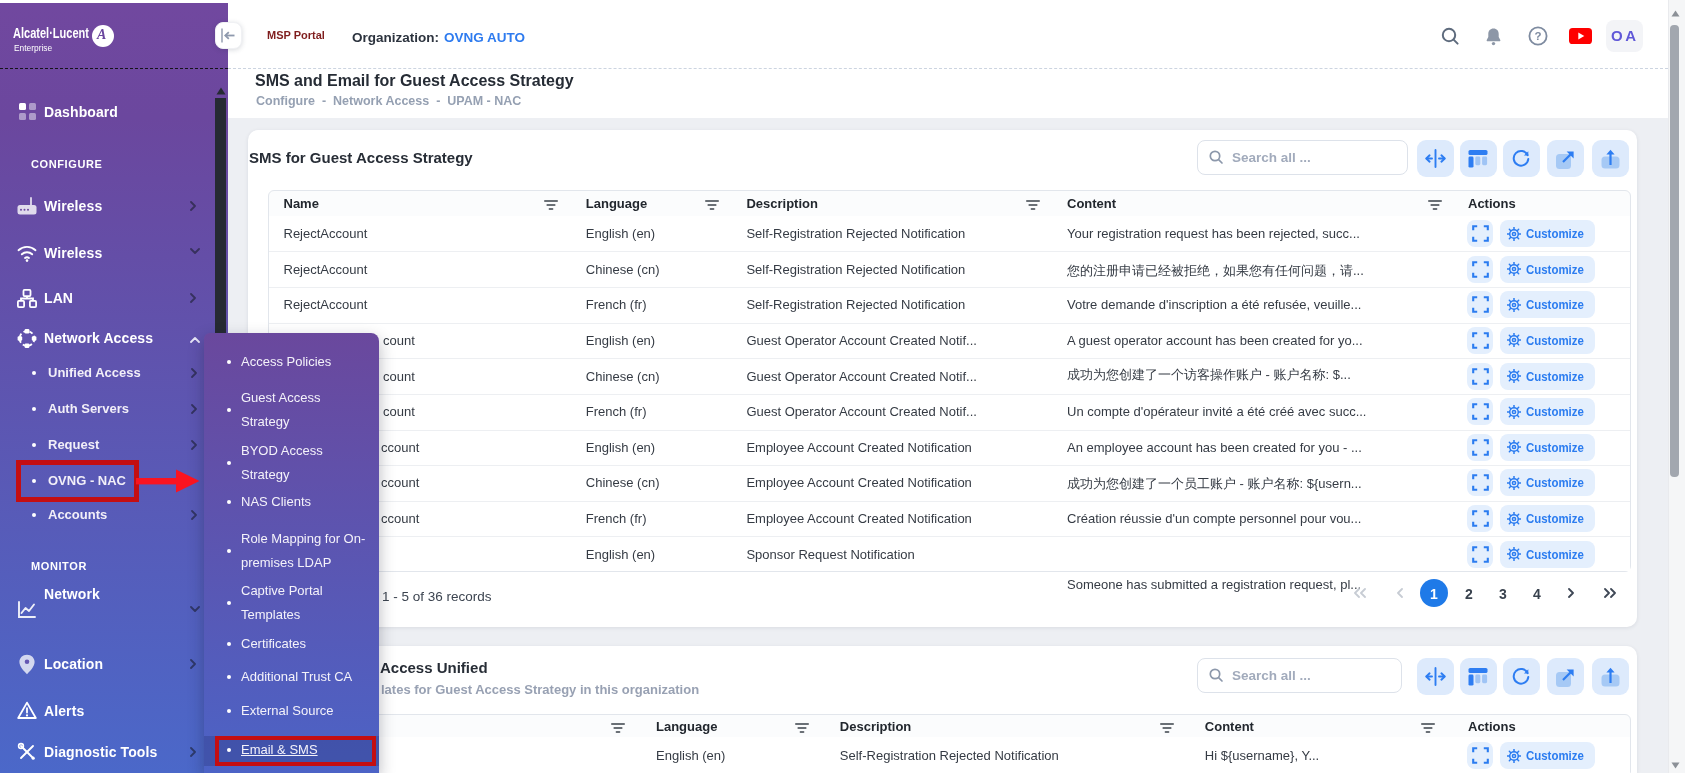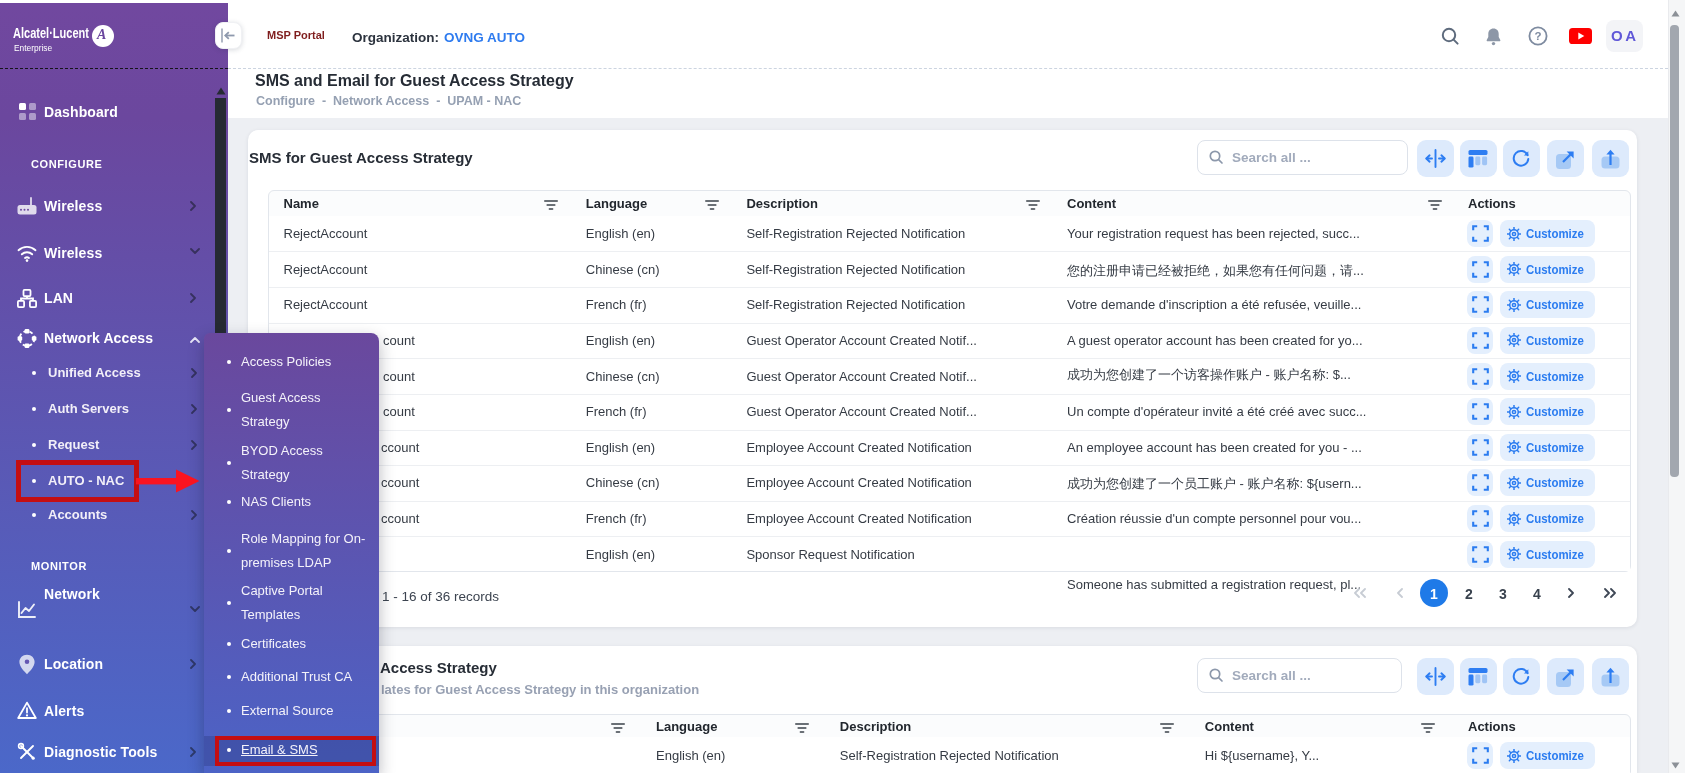--- a/index.html
+++ b/index.html
@@ -410,21 +410,21 @@
         <line x1="10.25" y1="10.25" x2="11.67" y2="11.67"></line>
         <line x1="7.00" y1="11.60" x2="7.00" y2="13.60"></line>
         <line x1="3.75" y1="10.25" x2="2.33" y2="11.67"></line>
         <line x1="2.40" y1="7.00" x2="0.40" y2="7.00"></line>
         <line x1="3.75" y1="3.75" x2="2.33" y2="2.33"></line>
         <line x1="7.00" y1="2.40" x2="7.00" y2="0.40"></line>
         <line x1="10.25" y1="3.75" x2="11.67" y2="2.33"></line>
       </g>
     </svg></div>
 <div class="custx" style="left:1526px;top:546.7px">Customize</div>
-<div class="txt" style="left:382px;top:589px;font-size:13.5px;color:#3c4450">1 - 16 of 36 records</div>
+<div class="txt" style="left:382px;top:589px;font-size:13.5px;color:#3c4450">1 - 5 of 36 records</div>
 <svg class="abs" style="left:1354px;top:588.0px" width="6" height="10" viewBox="0 0 6 10">
     <path d="M5 1L1 5l4 4" fill="none" stroke="#c7ccd4" stroke-width="1.8" stroke-linecap="round" stroke-linejoin="round"></path>
   </svg>
 <svg class="abs" style="left:1360px;top:588.0px" width="6" height="10" viewBox="0 0 6 10">
     <path d="M5 1L1 5l4 4" fill="none" stroke="#c7ccd4" stroke-width="1.8" stroke-linecap="round" stroke-linejoin="round"></path>
   </svg>
 <svg class="abs" style="left:1397px;top:588.0px" width="6" height="10" viewBox="0 0 6 10">
     <path d="M5 1L1 5l4 4" fill="none" stroke="#c7ccd4" stroke-width="1.8" stroke-linecap="round" stroke-linejoin="round"></path>
   </svg>
 <div class="abs" style="left:1420px;top:579px;width:28px;height:28px;border-radius:50%;background:#1f7ae8"></div>
@@ -435,21 +435,21 @@
 <svg class="abs" style="left:1568px;top:588.0px" width="6" height="10" viewBox="0 0 6 10">
     <path d="M1 1l4 4-4 4" fill="none" stroke="#3e4755" stroke-width="1.8" stroke-linecap="round" stroke-linejoin="round"></path>
   </svg>
 <svg class="abs" style="left:1604px;top:588.0px" width="6" height="10" viewBox="0 0 6 10">
     <path d="M1 1l4 4-4 4" fill="none" stroke="#3e4755" stroke-width="1.8" stroke-linecap="round" stroke-linejoin="round"></path>
   </svg>
 <svg class="abs" style="left:1610px;top:588.0px" width="6" height="10" viewBox="0 0 6 10">
     <path d="M1 1l4 4-4 4" fill="none" stroke="#3e4755" stroke-width="1.8" stroke-linecap="round" stroke-linejoin="round"></path>
   </svg>
 <div class="abs" style="left:248px;top:646px;width:1389px;height:127px;background:#fff;border-radius:10px 10px 0 0;box-shadow:0 1px 4px rgba(25,33,50,.09)"></div>
-<div class="txt" style="left:380px;top:659px;font-size:15px;font-weight:bold;color:#272d36">Access Strategy</div>
+<div class="txt" style="left:380px;top:659px;font-size:15px;font-weight:bold;color:#272d36">Access Unified</div>
 <div class="txt" style="left:381px;top:682px;font-size:13px;font-weight:600;color:#98a1b3">lates for Guest Access Strategy in this organization</div>
 <div class="abs" style="left:1197px;top:658px;width:205px;height:35px;background:#fff;border:1.5px solid #dde2ea;border-radius:8px"></div>
 <svg class="abs" style="left:1209px;top:668px" width="15" height="15" viewBox="0 0 15 15">
     <circle cx="6" cy="6" r="4.7" fill="none" stroke="#8c98ab" stroke-width="1.7"></circle>
     <line x1="9.6" y1="9.6" x2="13" y2="13" stroke="#8c98ab" stroke-width="1.7" stroke-linecap="round"></line>
   </svg>
 <div class="txt" style="left:1232px;top:668px;font-size:13.5px;font-weight:600;color:#a2abbc">Search all ...</div>
 <div class="abs" style="left:1416.5px;top:658px;width:37px;height:37px;background:#ddeafc;border-radius:9px"></div>
 <div class="abs" style="left:1424.5px;top:667px"><svg width="21" height="19" viewBox="0 0 21 19">
       <g stroke="#2d7df2" stroke-width="1.9" fill="none" stroke-linecap="round" stroke-linejoin="round">
@@ -621,21 +621,21 @@
 <div class="sitem" style="left:48px;top:401.0px">Auth Servers</div>
 <svg class="abs" style="left:191px;top:404.0px" width="6" height="10" viewBox="0 0 6 10">
     <path d="M1 1l4 4-4 4" fill="none" stroke="rgba(25,28,45,.6)" stroke-width="1.8" stroke-linecap="round" stroke-linejoin="round"></path>
   </svg>
 <div class="bullet" style="left:32px;top:443.0px;width:4px;height:4px"></div>
 <div class="sitem" style="left:48px;top:437.0px">Request</div>
 <svg class="abs" style="left:191px;top:440.0px" width="6" height="10" viewBox="0 0 6 10">
     <path d="M1 1l4 4-4 4" fill="none" stroke="rgba(25,28,45,.6)" stroke-width="1.8" stroke-linecap="round" stroke-linejoin="round"></path>
   </svg>
 <div class="bullet" style="left:32px;top:479.0px;width:4px;height:4px"></div>
-<div class="sitem" style="left:48px;top:473.0px">AUTO - NAC</div>
+<div class="sitem" style="left:48px;top:473.0px">OVNG - NAC</div>
 <div class="bullet" style="left:32px;top:513.0px;width:4px;height:4px"></div>
 <div class="sitem" style="left:48px;top:507.0px">Accounts</div>
 <svg class="abs" style="left:191px;top:510.0px" width="6" height="10" viewBox="0 0 6 10">
     <path d="M1 1l4 4-4 4" fill="none" stroke="rgba(25,28,45,.6)" stroke-width="1.8" stroke-linecap="round" stroke-linejoin="round"></path>
   </svg>
 <div class="seclbl" style="left:31px;top:560px">MONITOR</div>
 <svg class="abs" style="left:17px;top:601px" width="20" height="19" viewBox="0 0 20 19" opacity=".9">
     <path d="M2 1v15h16" fill="none" stroke="#fff" stroke-width="1.9" stroke-linecap="round"></path>
     <path d="M4.5 12l4-5 3.5 3 5-6.5" fill="none" stroke="#fff" stroke-width="1.9" stroke-linejoin="round" stroke-linecap="round"></path>
   </svg>

